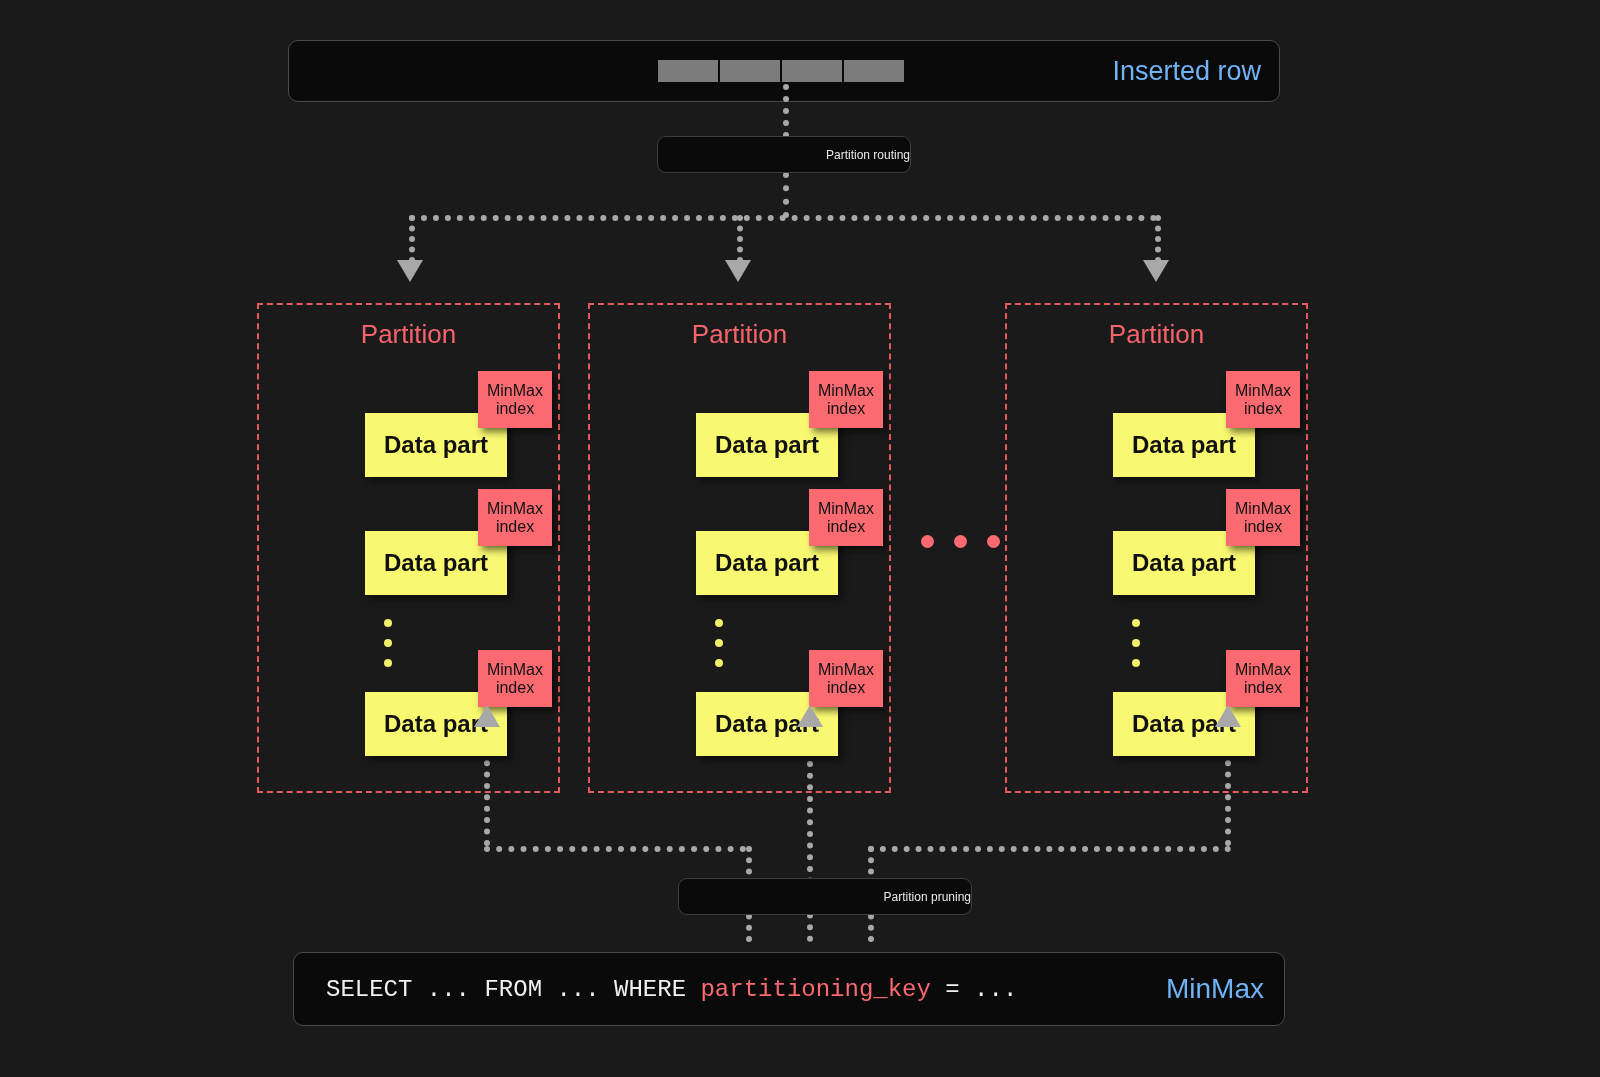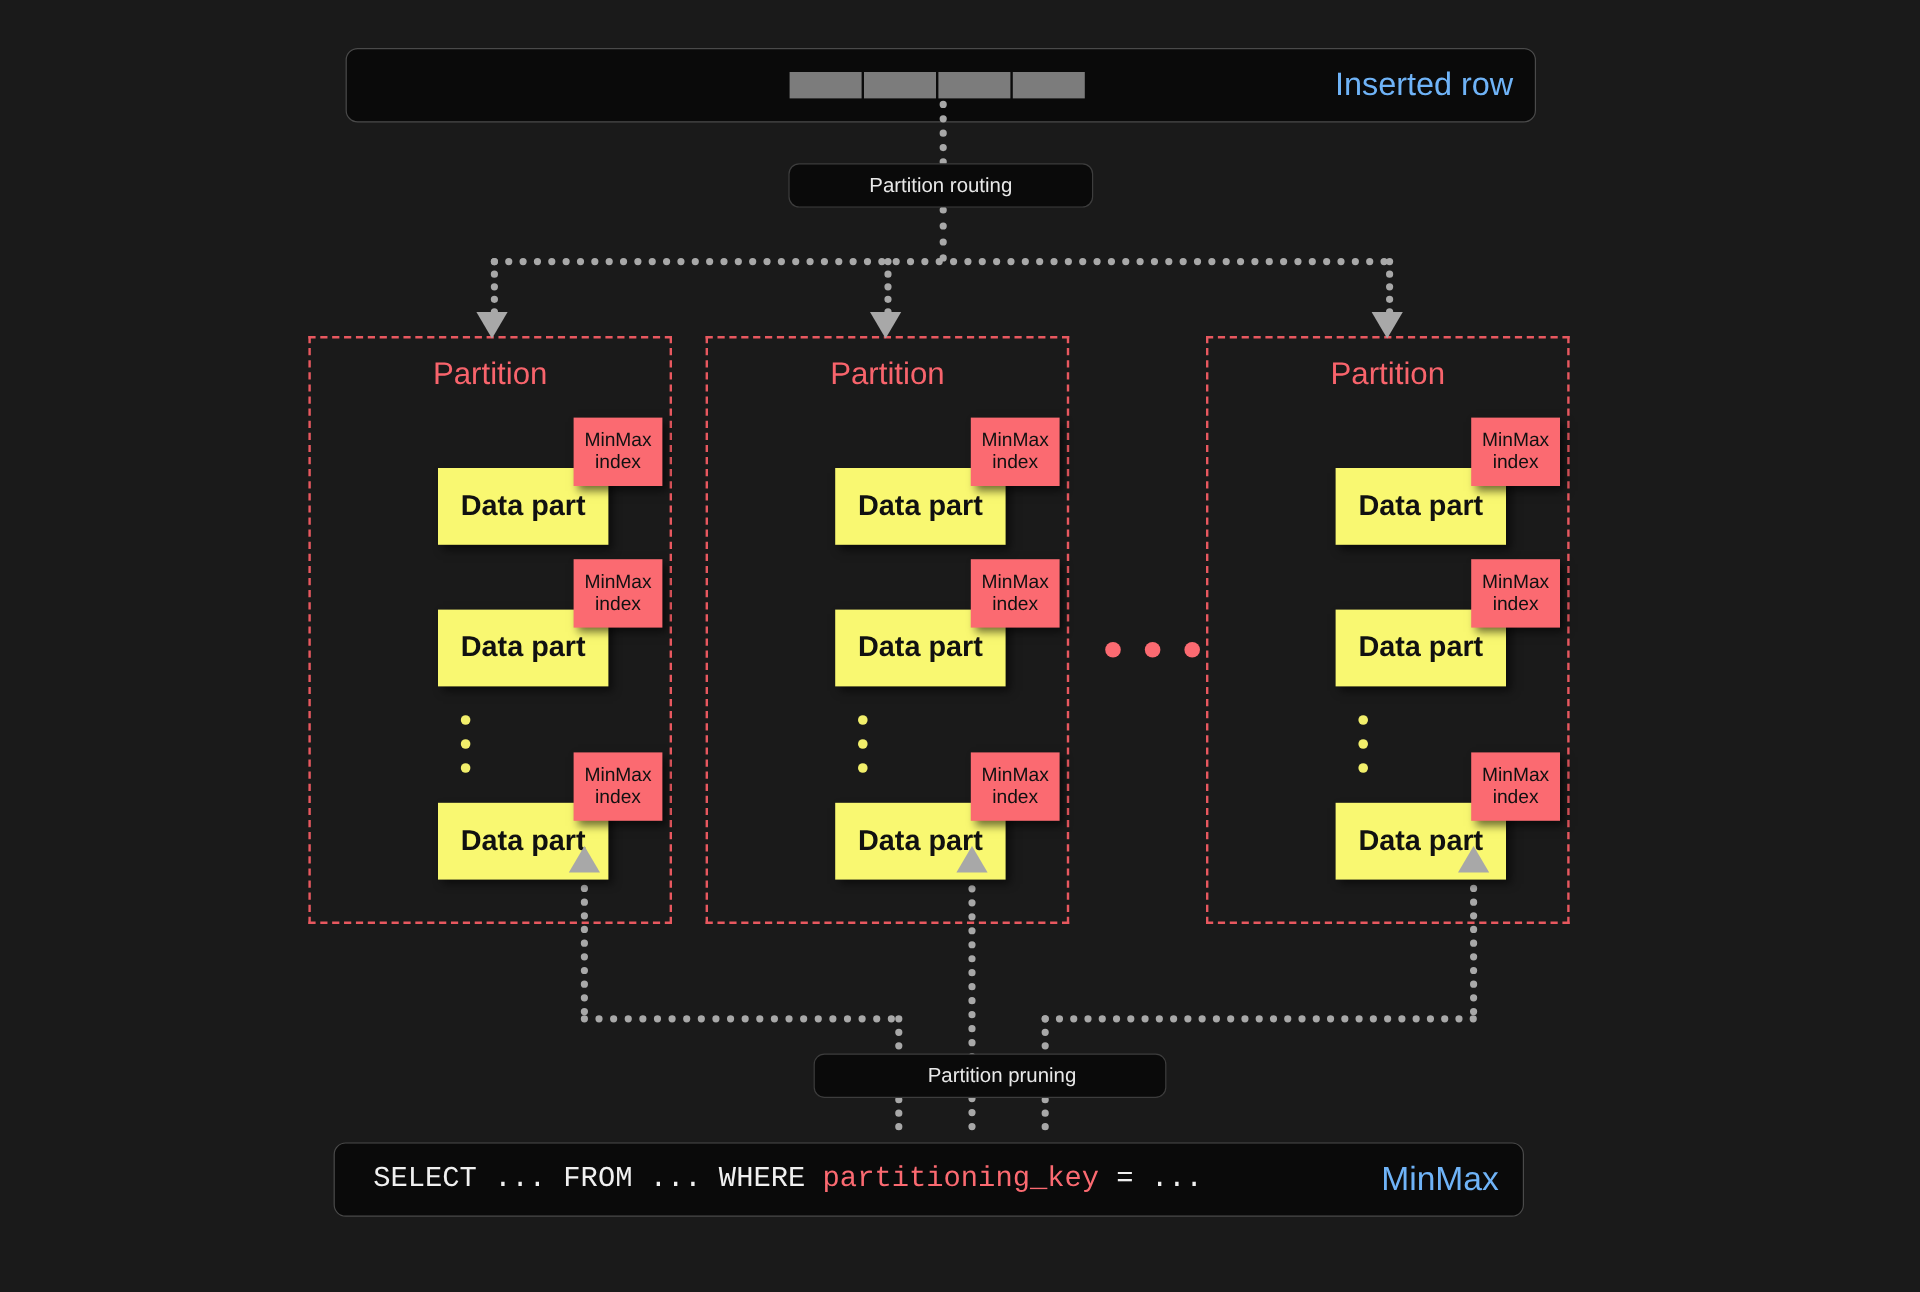--- a/index.html
+++ b/index.html
@@ -52,45 +52,45 @@
     background: #7c7c7c;
   }
 
   
   .pill {
     position: absolute;
     background: #0a0a0a;
     border: 1px solid #3d3d3d;
     border-radius: 9px;
     color: #e8e8e8;
-    font-size: 17px;
+    font-size: 12px;
     display: flex;
     align-items: center;
-    justify-content: center;
+    justify-content: flex-end;
     box-sizing: border-box;
     z-index: 6;
   }
   #pill-routing {
     left: 657px;
     top: 136px;
     width: 254px;
     height: 37px;
   }
   #pill-pruning {
     left: 678px;
     top: 878px;
     width: 294px;
     height: 37px;
     padding-left: 20px;
   }
 
   
   .partition {
     position: absolute;
-    top: 280px;
+    top: 303px;
     height: 490px;
     border: 2px dashed #e8585f;
     box-sizing: border-box;
   }
   #partition-0 { left: 257px;  width: 303px; }
   #partition-1 { left: 588px;  width: 303px; }
   #partition-2 { left: 1005px; width: 303px; }
 
   .partition-title {
     position: absolute;
@@ -195,24 +195,24 @@
     border-left: 13px solid transparent;
     border-right: 13px solid transparent;
     z-index: 4;
   }
   .arrow-down { border-top: 22px solid #a8a8a8; }
   .arrow-up   { border-bottom: 22px solid #a8a8a8; }
 
   
   .query-bar {
     position: absolute;
-    left: 278px;
+    left: 293px;
     top: 952px;
     width: 992px;
-    height: 62px;
+    height: 74px;
     background: #0a0a0a;
     border: 1px solid #4a4a4a;
     border-radius: 10px;
     box-sizing: border-box;
     padding-left: 16px;
   }
   .query-text {
     position: absolute;
     left: 32px;
     top: 50%;

